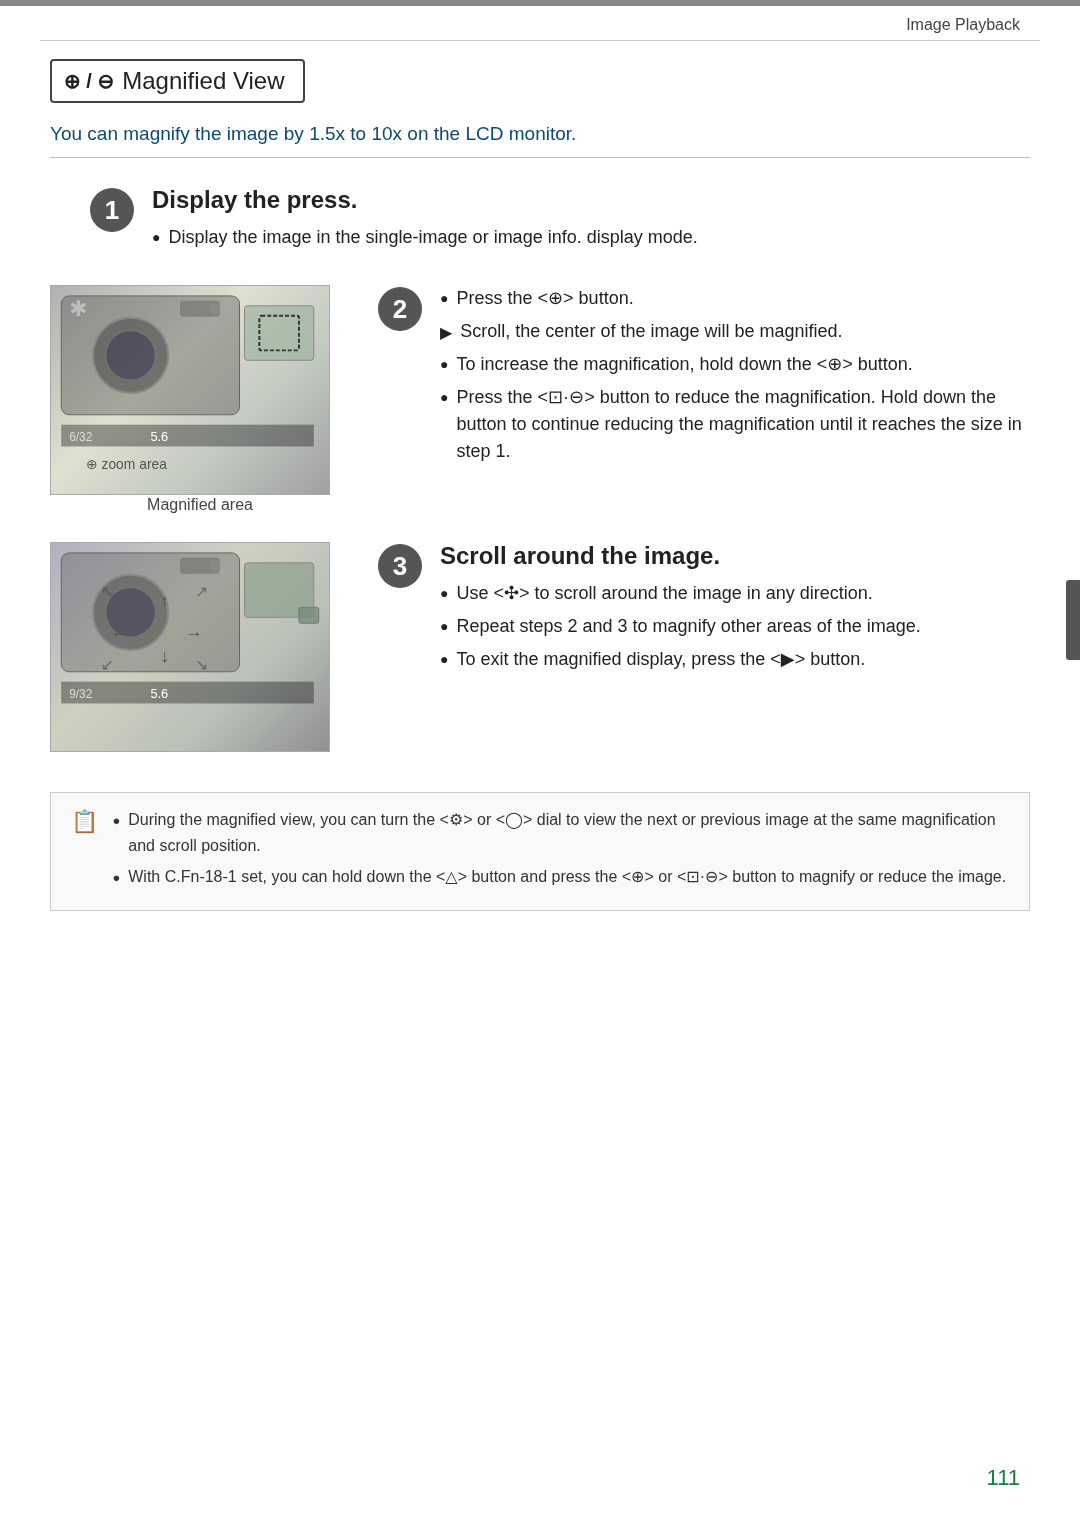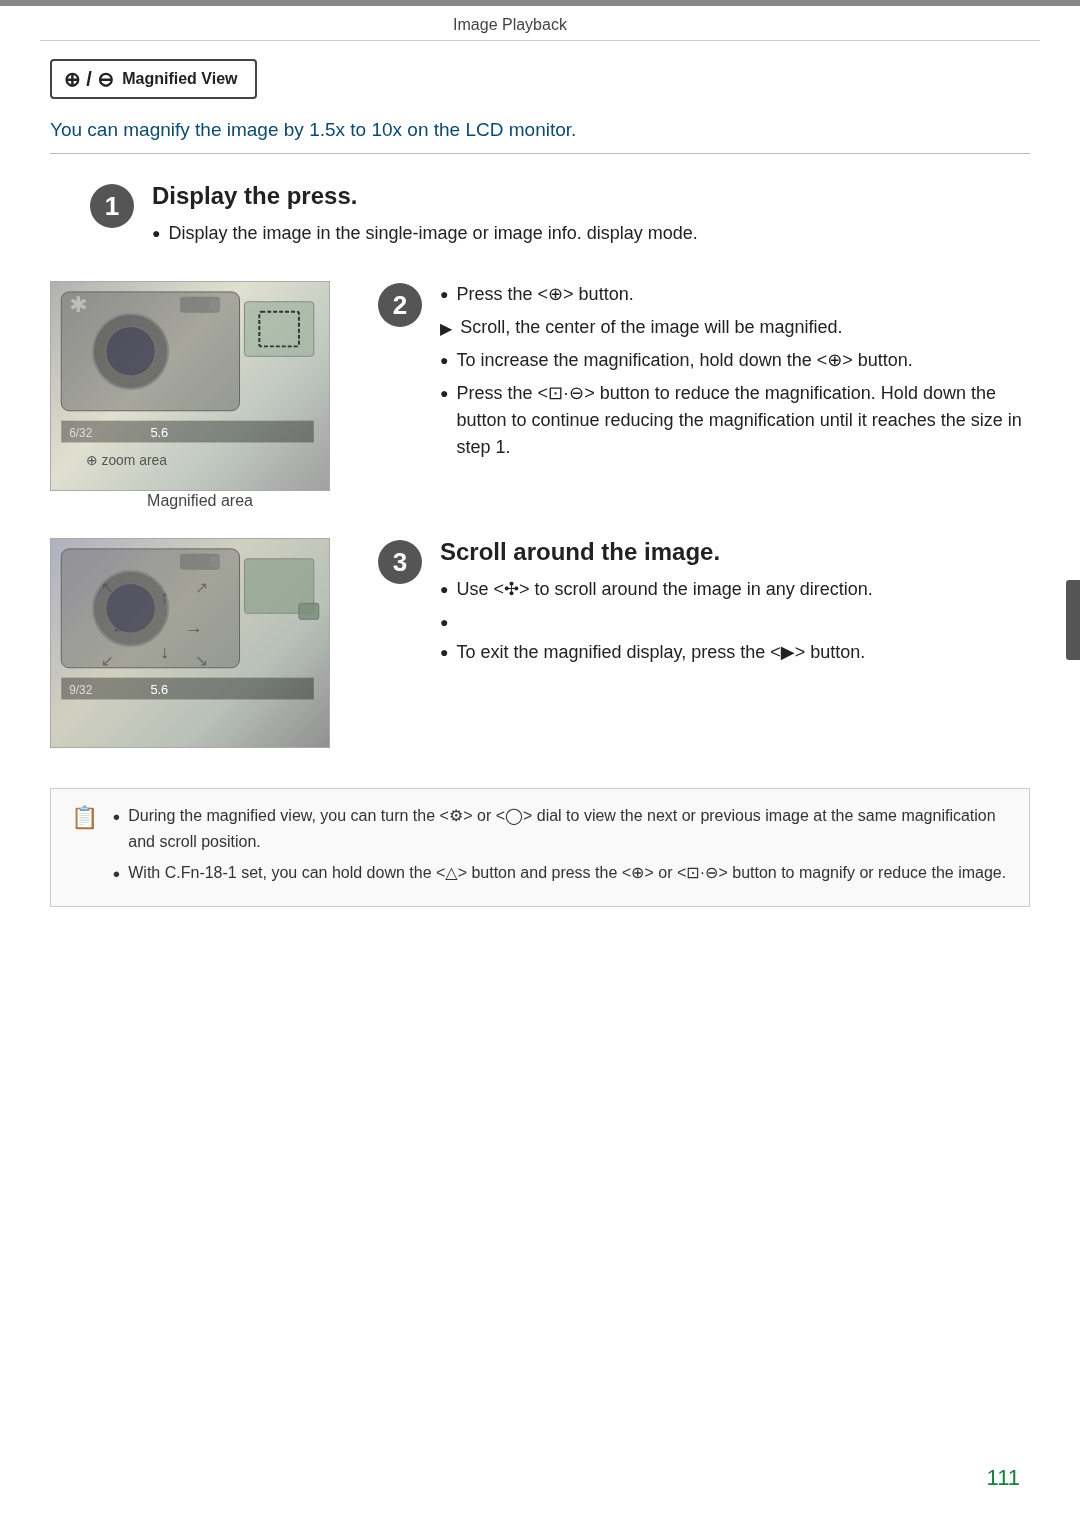--- a/index.html
+++ b/index.html
@@ -15,21 +15,21 @@
 
     
     .header-bar {
       width: 100%;
       height: 6px;
       background: #888;
       margin-bottom: 0;
     }
 
     .header-text {
-      text-align: center;
+      text-align: right;
       padding: 10px 60px 6px 0;
       font-size: 16px;
       color: #444;
     }
 
     .divider-top {
       width: calc(100% - 80px);
       margin: 0 40px;
       border: none;
       border-top: 1px solid #ccc;
@@ -49,22 +49,22 @@
       border-radius: 4px;
       padding: 6px 18px 6px 12px;
       margin-bottom: 20px;
       gap: 8px;
     }
     .title-box .icon-zoom {
       font-size: 20px;
       font-weight: bold;
     }
     .title-box .title-text {
-      font-size: 16px;
-      font-weight: bold;
+      font-size: 24px;
+      font-weight: normal;
     }
 
     .intro-text {
       font-size: 19px;
       margin-bottom: 12px;
       color: #0c4a6e;
     }
 
     .main-divider {
       border: none;
@@ -384,20 +384,21 @@
       <div class="step-number">3</div>
       <div class="step-content">
         <div class="step-title">Scroll around the image.</div>
         <ul class="bullet-list">
           <li>
             <span class="bullet">●</span>
             <span>Use &lt;✣&gt; to scroll around the image in any direction.</span>
           </li>
           <li>
             <span class="bullet">●</span>
+            <span>Repeat steps 2 and 3 to magnify other areas of the image.</span>
           </li>
           <li>
             <span class="bullet">●</span>
             <span>To exit the magnified display, press the &lt;▶&gt; button.</span>
           </li>
         </ul>
       </div>
     </div>
   </div>
 

